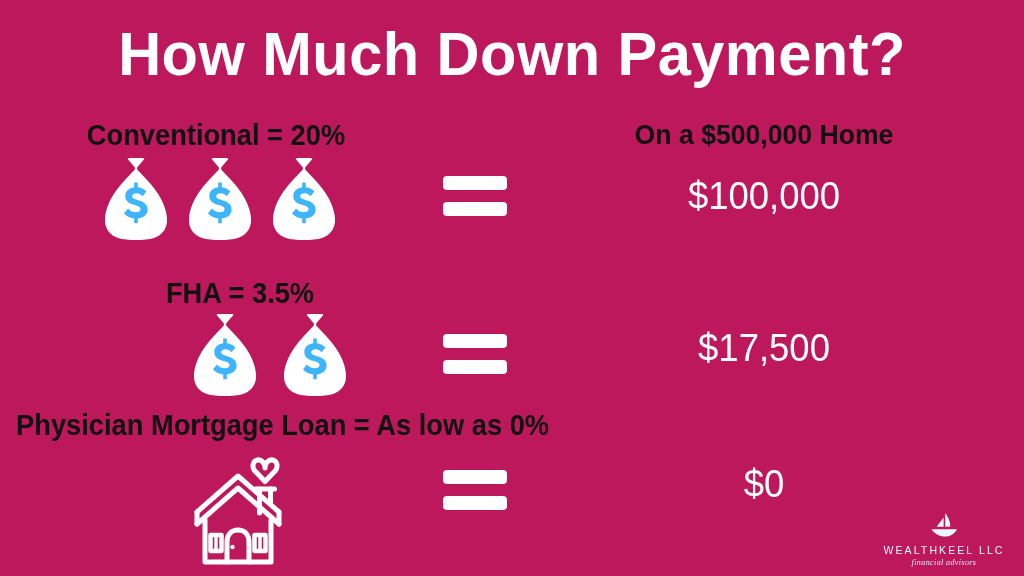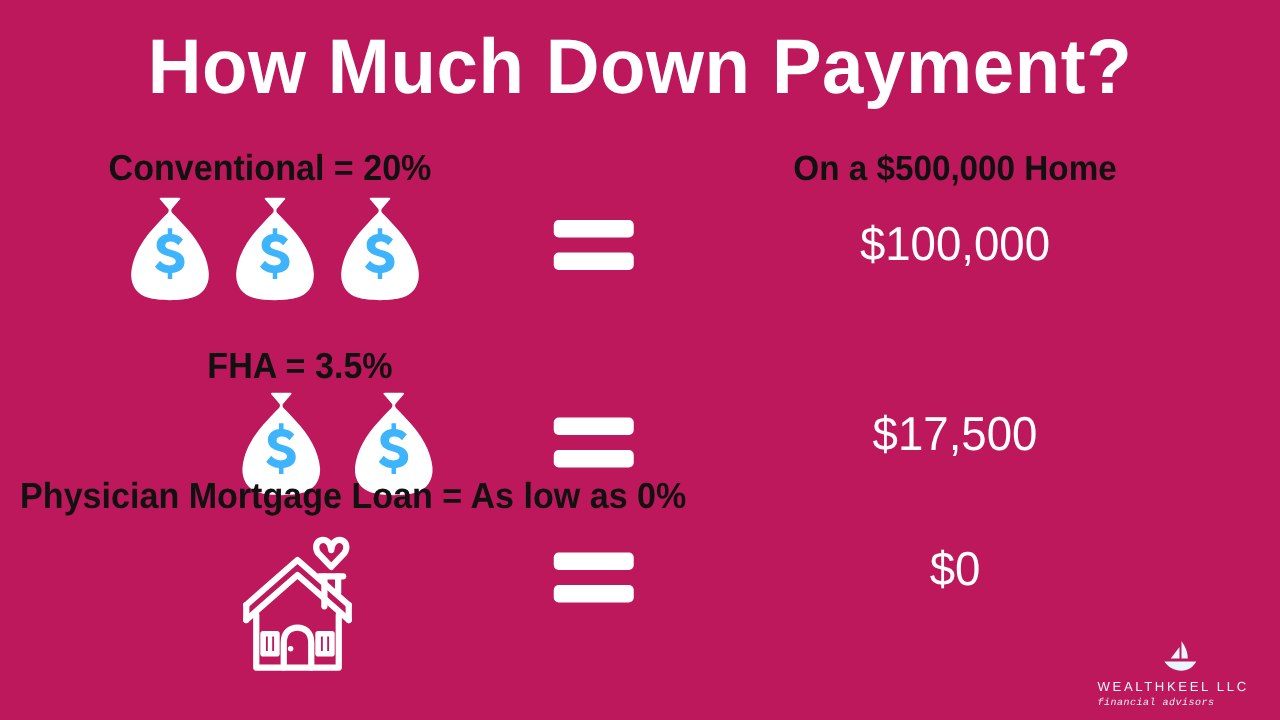--- a/index.html
+++ b/index.html
@@ -39,21 +39,21 @@
   }
 
   
   .row {
     position: absolute;
     left: 0;
     width: 1024px;
   }
   .row-1 { top: 118px; height: 135px; }
   .row-2 { top: 276px; height: 130px; }
-  .row-3 { top: 380px; height: 150px; }
+  .row-3 { top: 408px; height: 150px; }
 
   .left-label {
     position: absolute;
     color: #111111;
     font-size: 29px;
     font-weight: bold;
     line-height: 34px;
     white-space: nowrap;
     font-family: "Liberation Sans", sans-serif;
     transform: scaleX(0.94);
@@ -124,38 +124,39 @@
   .amt-1 { top: 56px; }
   .amt-2 { top: 50px; }
   .amt-3 { top: 54px; }
 
   
   .logo {
     position: absolute;
     right: 14px;
     bottom: 8px;
     width: 132px;
+    text-align: center;
     color: #e8f5ff;
   }
   .logo-mark { display: block; margin: 0 auto 2px; width: 34px; height: 30px; }
   .logo-name {
     font-size: 10.5px;
     letter-spacing: 2.1px;
     font-weight: normal;
     line-height: 13px;
     color: #eaf6ff;
     font-family: "Liberation Sans", sans-serif;
   }
   .logo-tag {
     font-size: 8px;
     font-style: italic;
     letter-spacing: 0.4px;
     line-height: 11px;
     color: #dff0ff;
-    font-family: Liberation Mono, monospace;
+    font-family: Liberation Serif, serif;
   }
 </style>
 </head>
 <body>
 
 <div class="canvas">
 
   <div class="title">How Much Down Payment?</div>
 
   <div class="row row-1">

